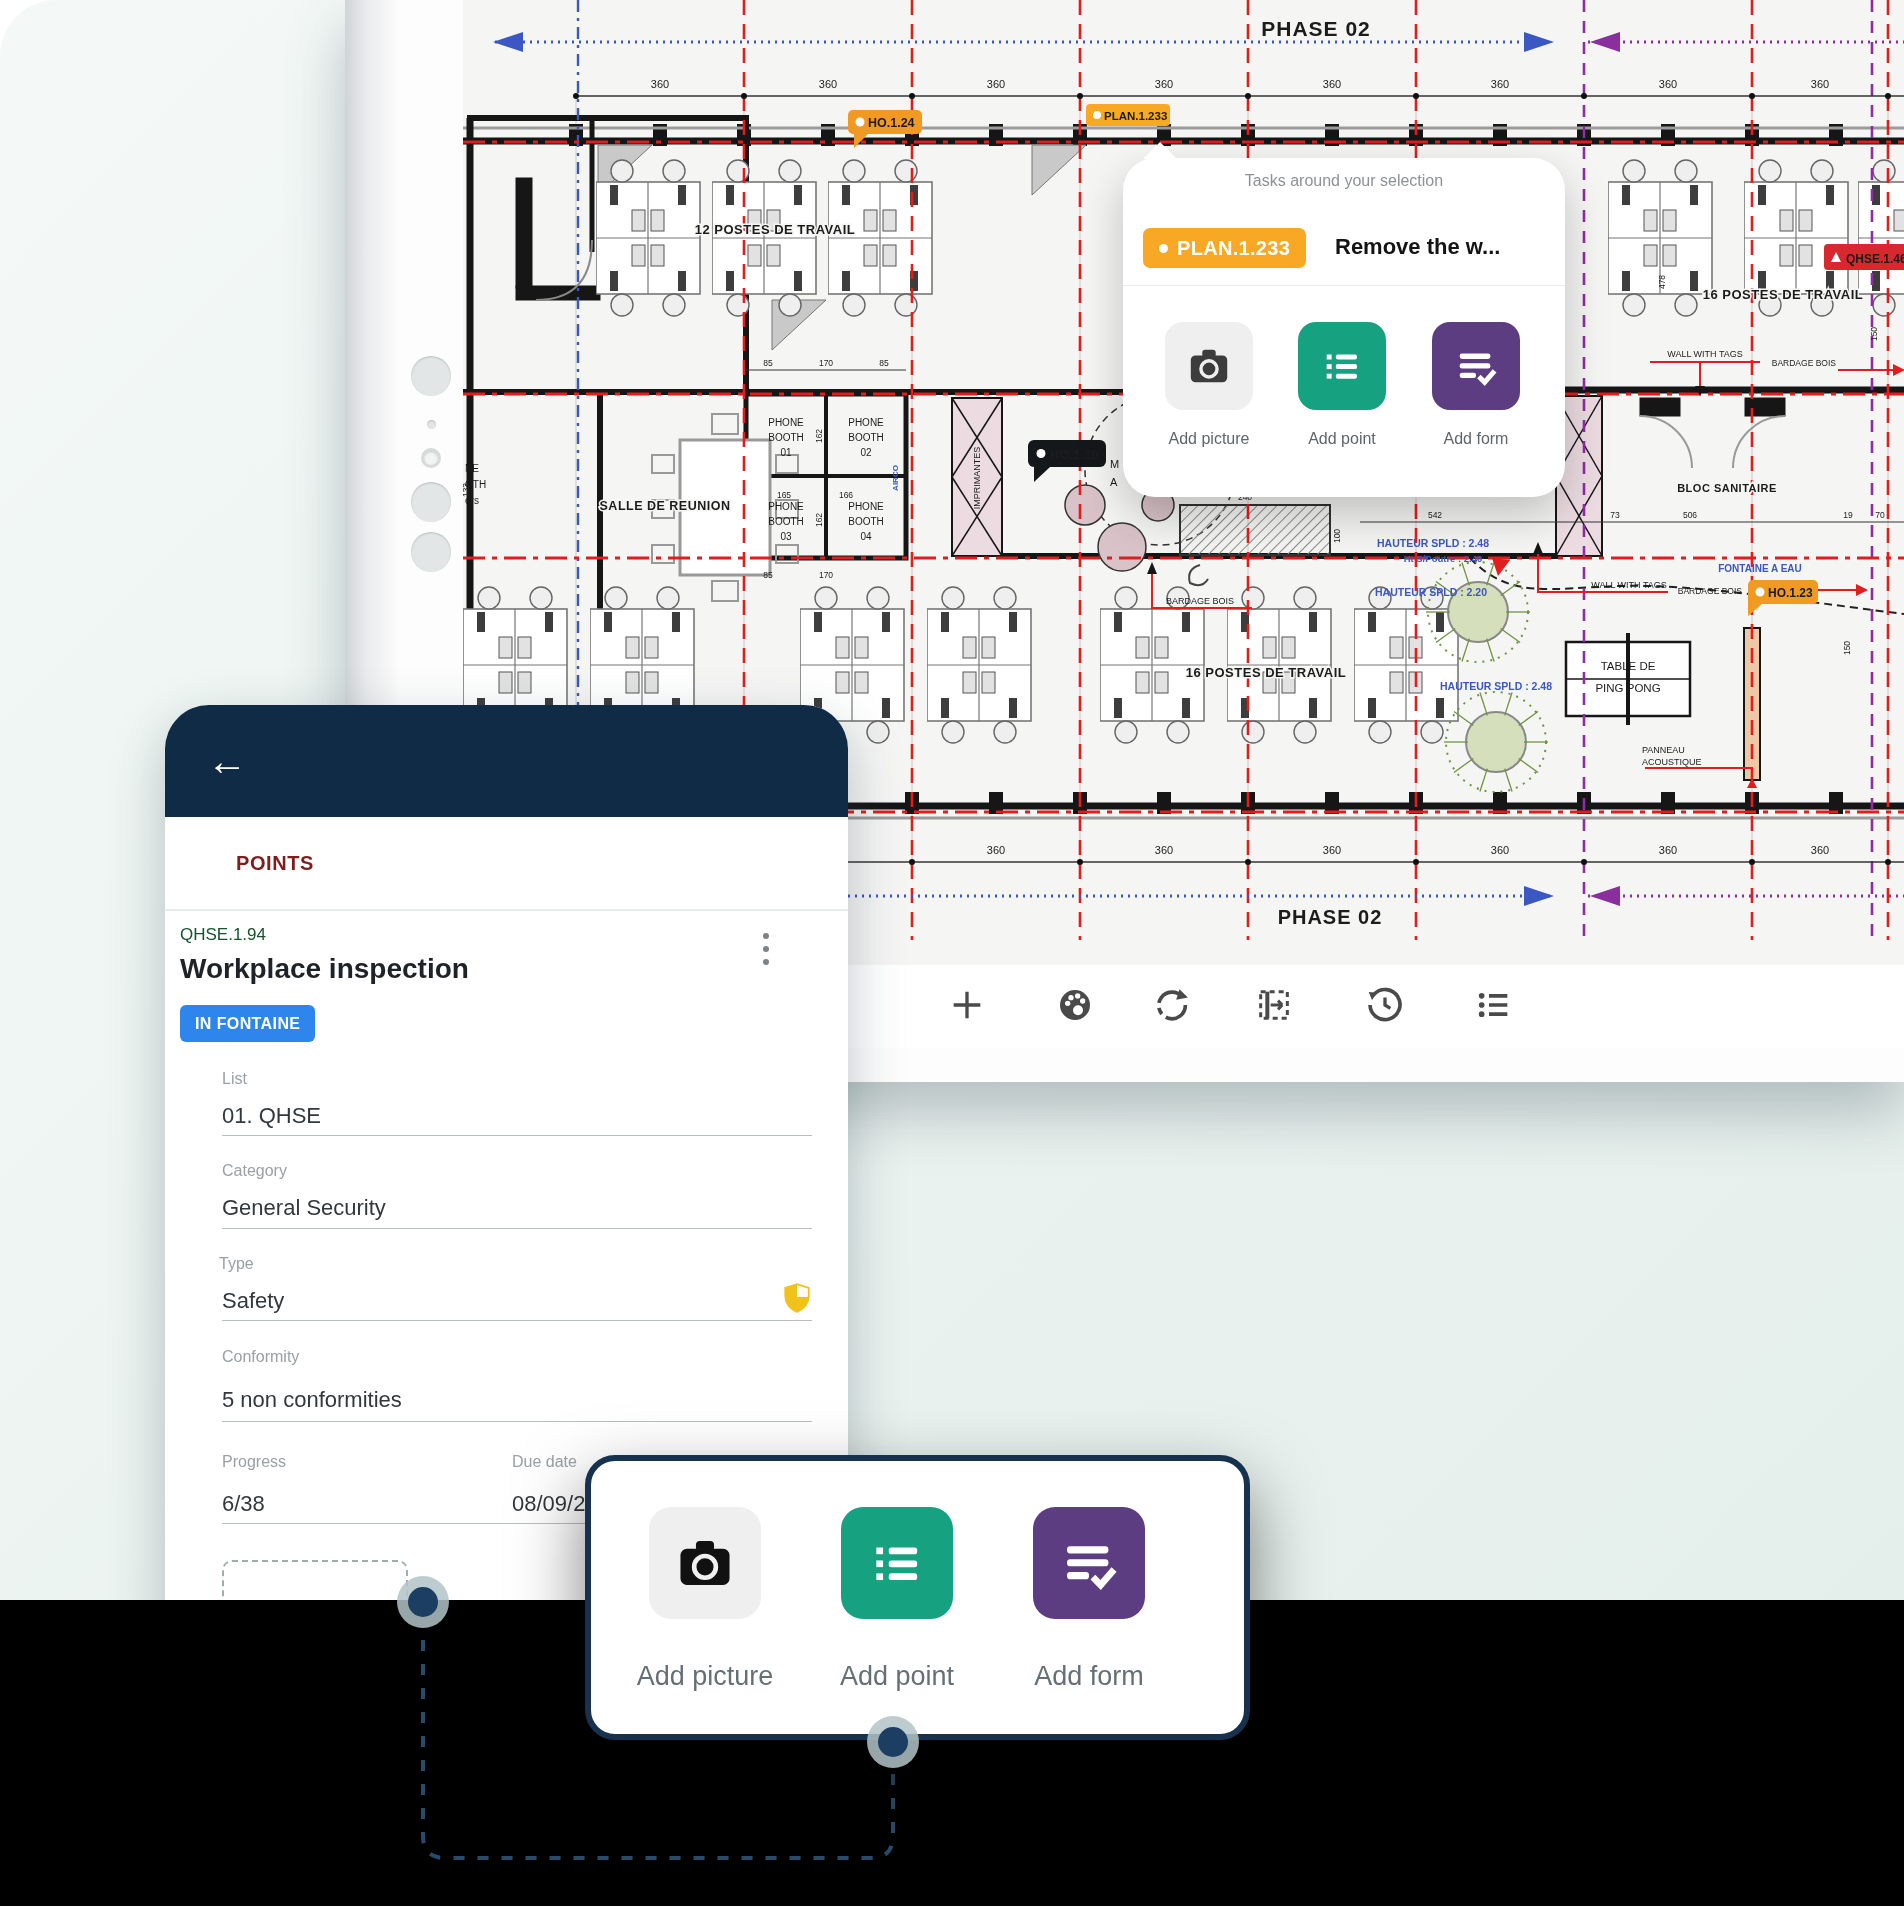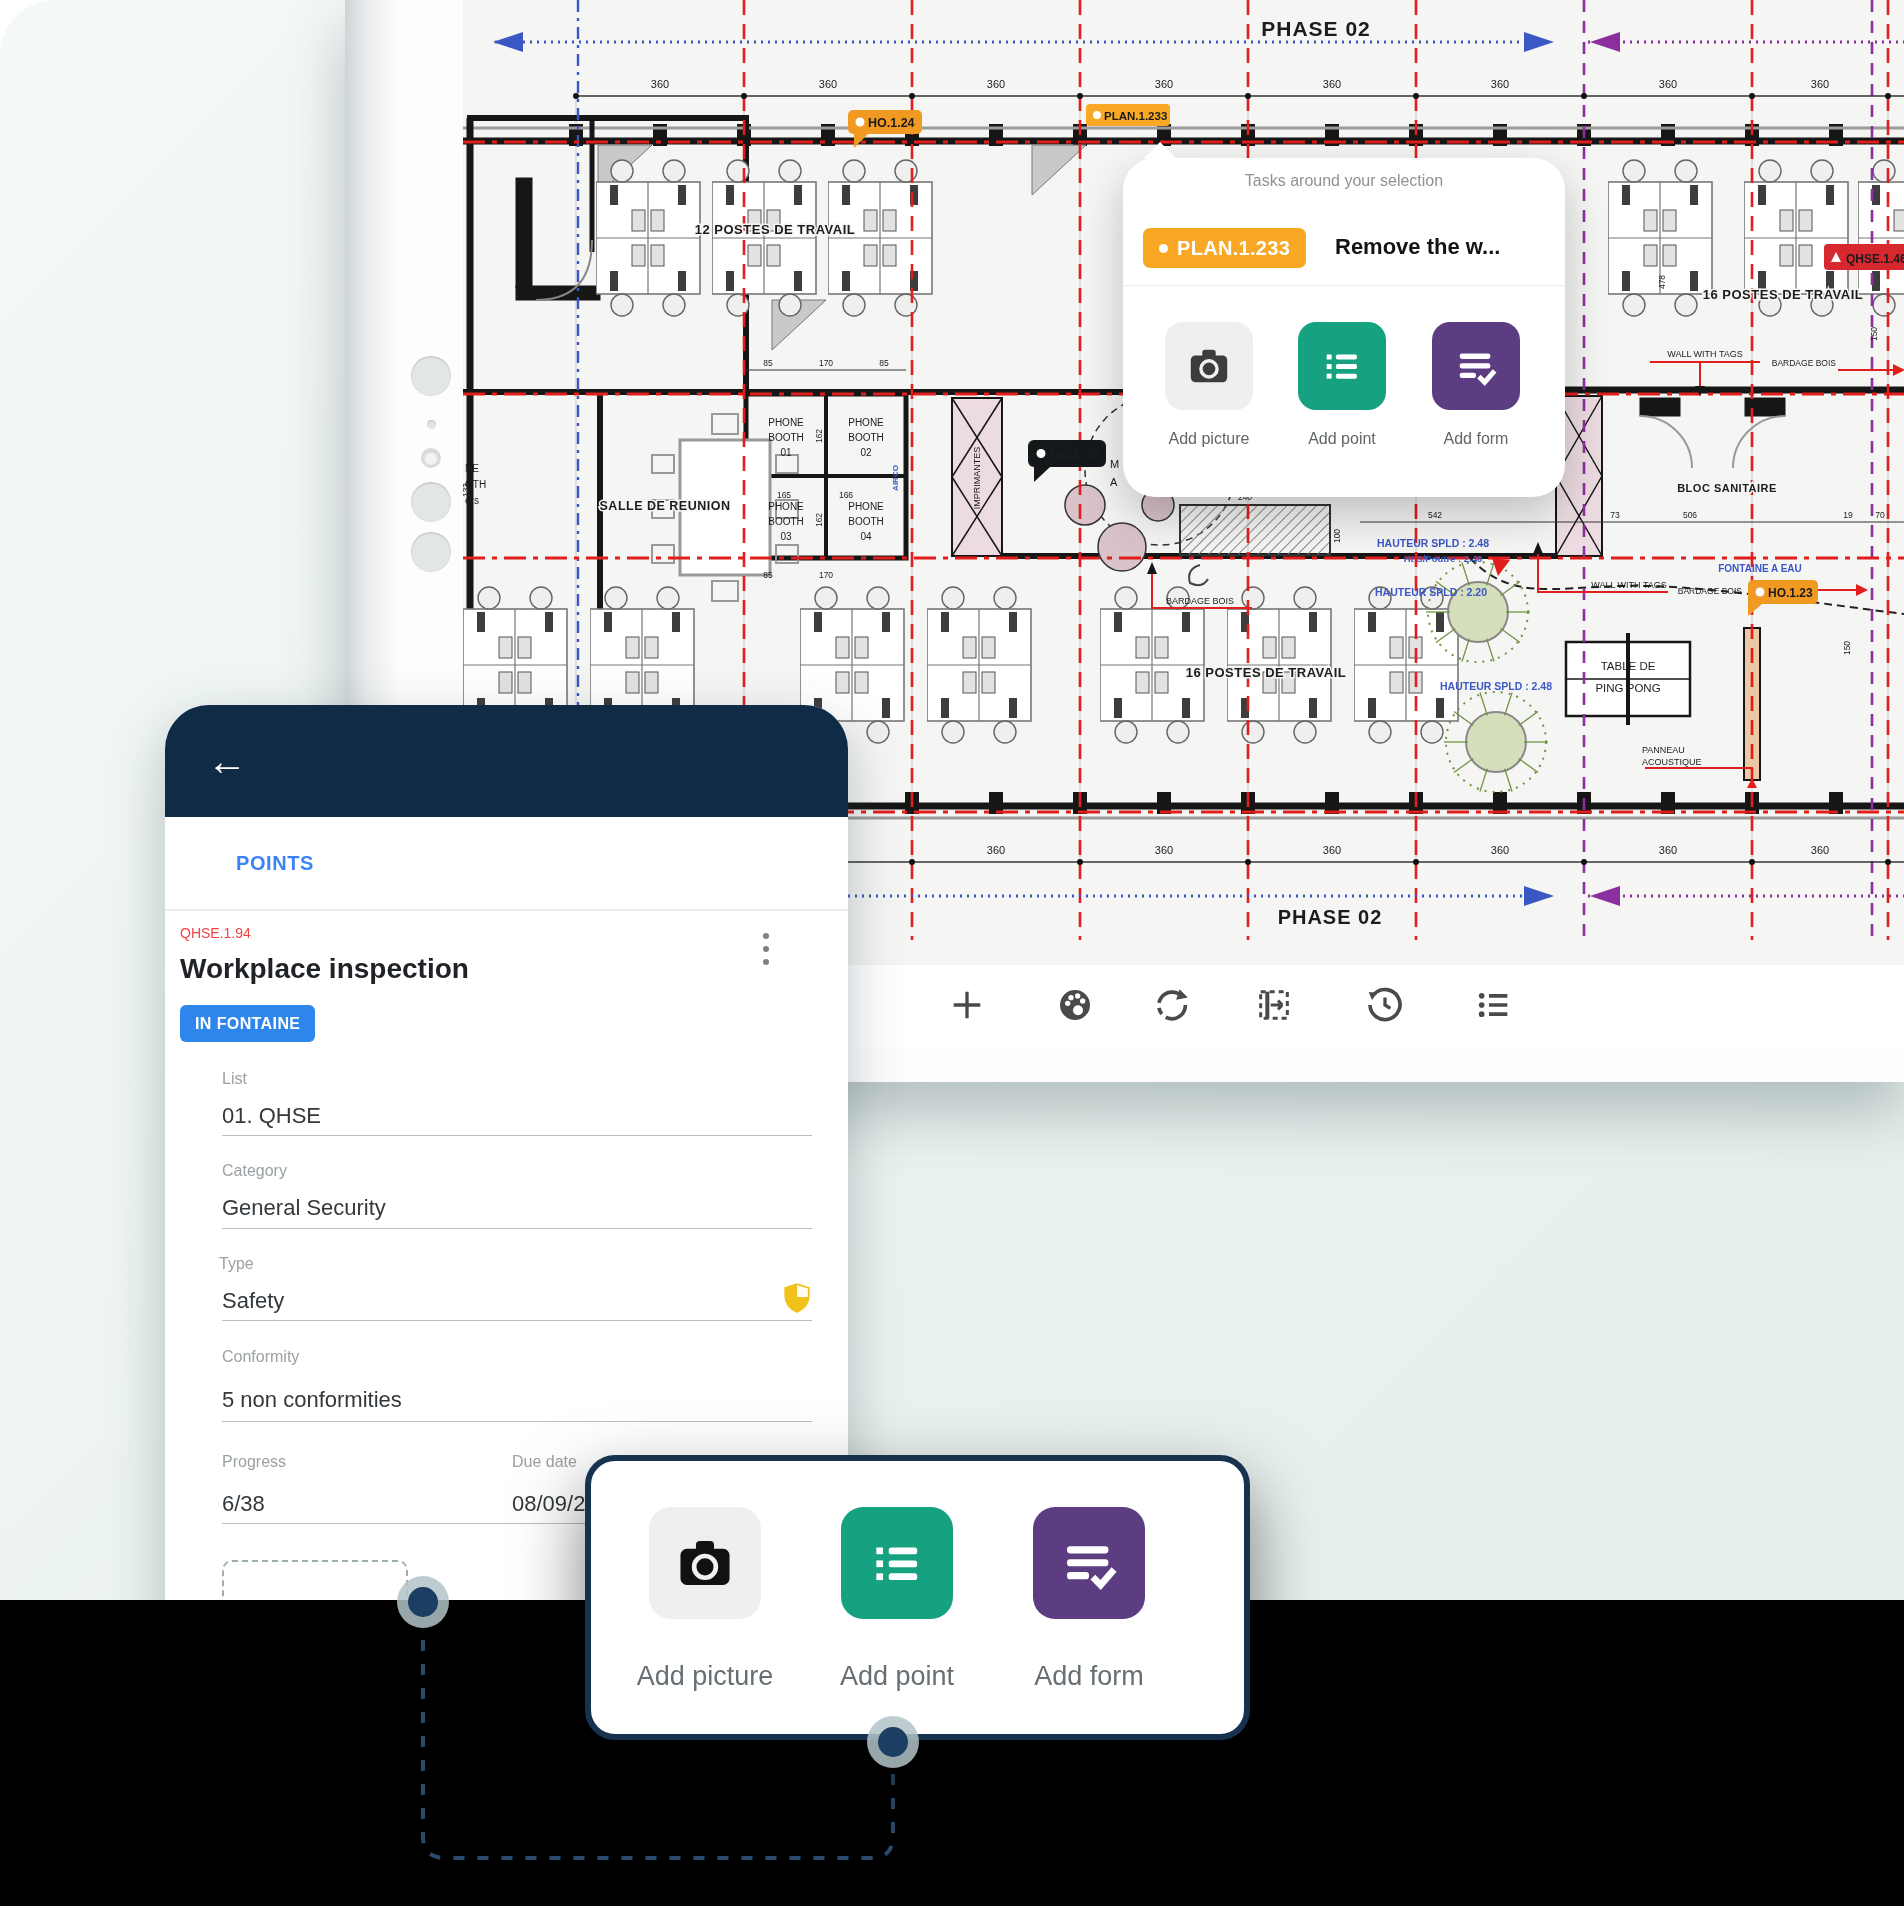--- a/index.html
+++ b/index.html
@@ -50,24 +50,24 @@
   .act-purple{background:var(--c-purple);}
   .act-label{font-size:16px;color:#5f6569;text-align:center;}
 
   
   .phone{left:165px;top:705px;width:683px;height:1000px;background:#fff;border-radius:44px 44px 0 0;
     box-shadow:0 20px 55px rgba(30,55,65,.28);z-index:7;}
   .phone-header{left:0;top:0;width:683px;height:112px;background:var(--c-navy);border-radius:44px 44px 0 0;}
   .back-arrow{left:42px;top:32px;color:#fff;font-size:40px;line-height:48px;}
   .tabs{left:0;top:112px;width:683px;height:92px;border-bottom:2px solid #e8ebec;display:flex;}
   .tab{width:220px;height:100%;display:flex;align-items:center;justify-content:center;
-    font-size:20px;font-weight:bold;letter-spacing:.6px;color:#3b82f6;position:relative;}
+    font-size:20px;font-weight:bold;letter-spacing:.6px;color:#7f1d1d;position:relative;}
   .tab.active{color:var(--c-tab_green);}
   .tab.active::after{content:"";position:absolute;left:0;bottom:-2px;width:100%;height:5px;background:var(--c-tab_green);}
-  .ph-code{left:15px;top:220px;font-size:14px;color:#ef4444;}
+  .ph-code{left:15px;top:220px;font-size:17px;color:#14532d;}
   .ph-title{left:15px;top:248px;font-size:28px;font-weight:bold;color:#1f2327;}
   .kebab{left:586px;top:228px;width:30px;height:46px;display:flex;flex-direction:column;gap:7px;align-items:center;}
   .kebab span{width:6px;height:6px;border-radius:50%;background:#7c8286;}
   .status{left:15px;top:300px;height:37px;background:var(--c-status_blue);color:#fff;font-size:16px;
     font-weight:bold;border-radius:6px;display:flex;align-items:center;padding:0 15px;letter-spacing:.4px;}
   .f-label{font-size:16px;color:#9aa0a4;}
   .f-value{font-size:22px;color:#33383c;}
   .f-line{height:1px;background:#b9bec1;}
   .dash-box{left:57px;top:855px;width:182px;height:92px;border:2px dashed #9fb0ac;border-radius:10px;background:rgba(255,255,255,.4);}
 

